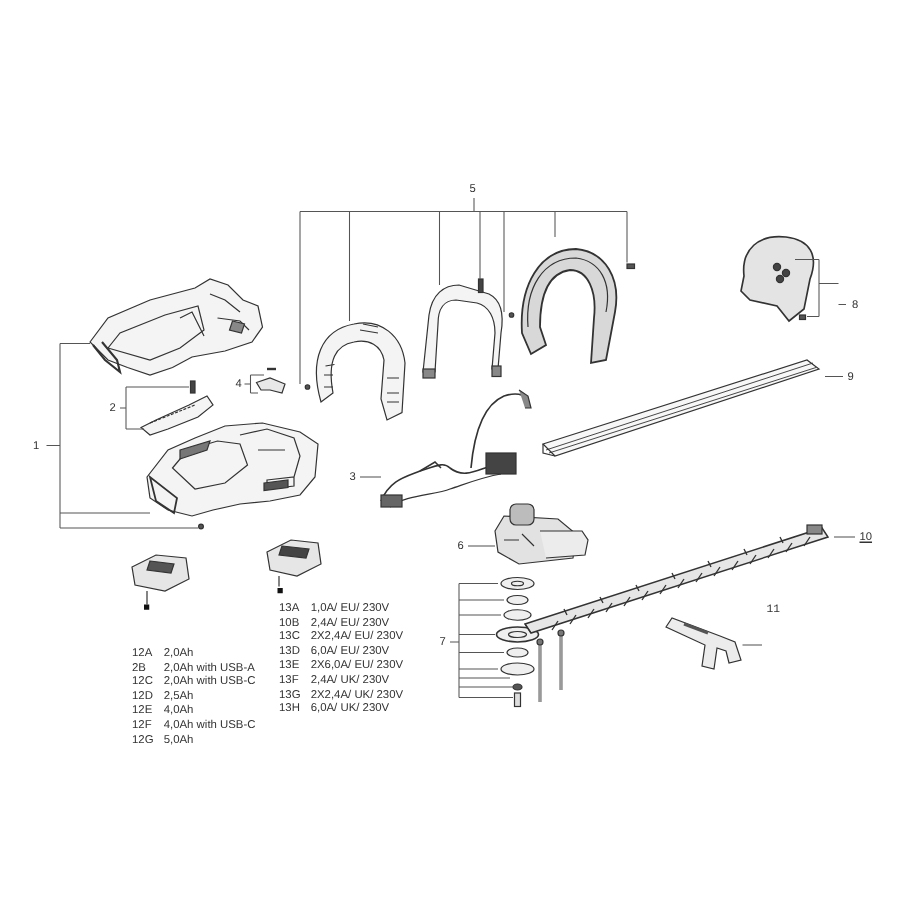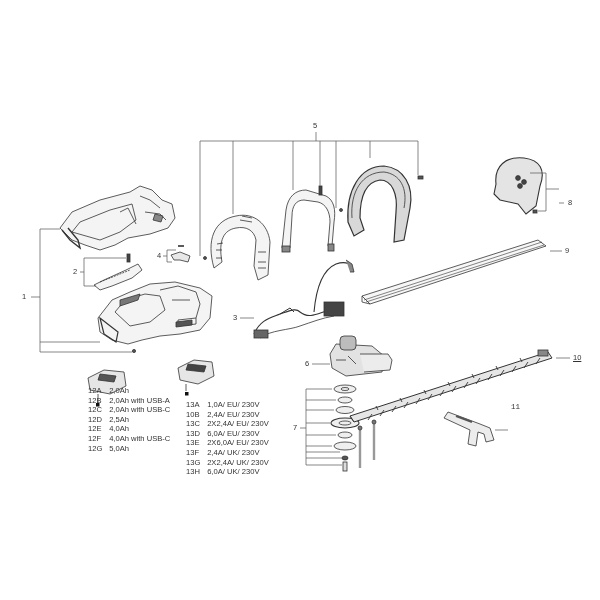--- a/index.html
+++ b/index.html
@@ -170,23 +170,23 @@
 <div class="lbl" style="left:233px;top:314px;">3</div>
 <div class="lbl" style="left:157px;top:252px;">4</div>
 <div class="lbl" style="left:313px;top:122px;">5</div>
 <div class="lbl" style="left:305px;top:360px;">6</div>
 <div class="lbl" style="left:293px;top:424px;">7</div>
 <div class="lbl" style="left:568px;top:199px;">8</div>
 <div class="lbl" style="left:565px;top:247px;">9</div>
 <div class="lbl" style="left:573px;top:354px;text-decoration:underline;">10</div>
 <div class="lbl" style="left:511px;top:404px;font-family:Liberation Mono, monospace;">11</div>
 
-<div class="list" style="left:88px;top:386px;">
+<div class="list" style="left:88px;top:430px;">
   <div class="row"><span class="code">12A</span> <span>2,0Ah</span></div>
-  <div class="row"><span class="code">12B</span> <span>2,0Ah with USB-A</span></div>
+  <div class="row"><span class="code">2B</span> <span>2,0Ah with USB-A</span></div>
   <div class="row"><span class="code">12C</span> <span>2,0Ah with USB-C</span></div>
   <div class="row"><span class="code">12D</span> <span>2,5Ah</span></div>
   <div class="row"><span class="code">12E</span> <span>4,0Ah</span></div>
   <div class="row"><span class="code">12F</span> <span>4,0Ah with USB-C</span></div>
   <div class="row"><span class="code">12G</span> <span>5,0Ah</span></div>
 </div>
 
 <div class="list" style="left:186px;top:400px;">
   <div class="row"><span class="code">13A</span> <span>1,0A/ EU/ 230V</span></div>
   <div class="row"><span class="code">10B</span> <span>2,4A/ EU/ 230V</span></div>

